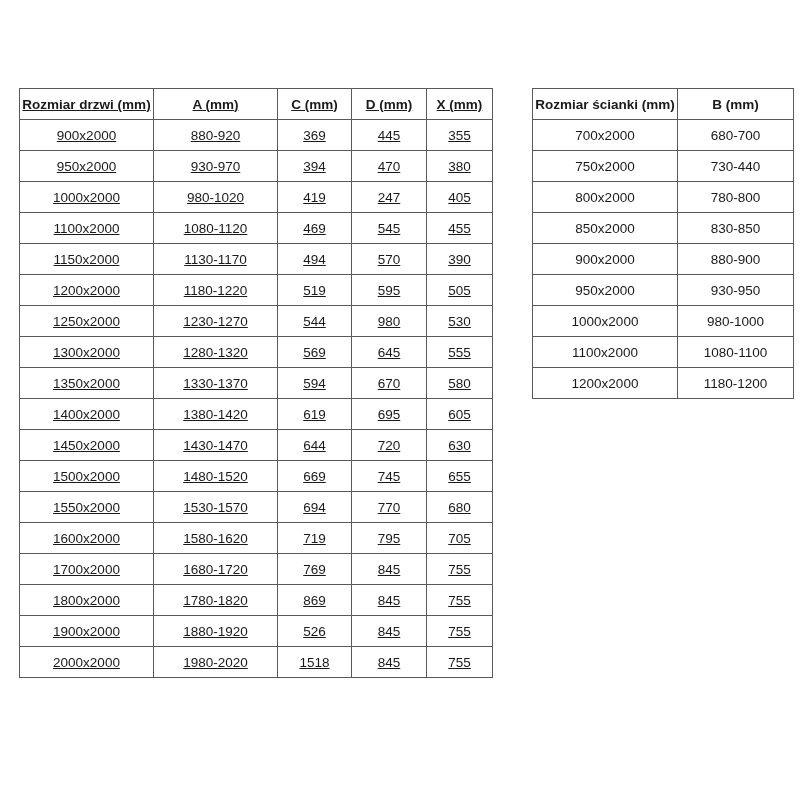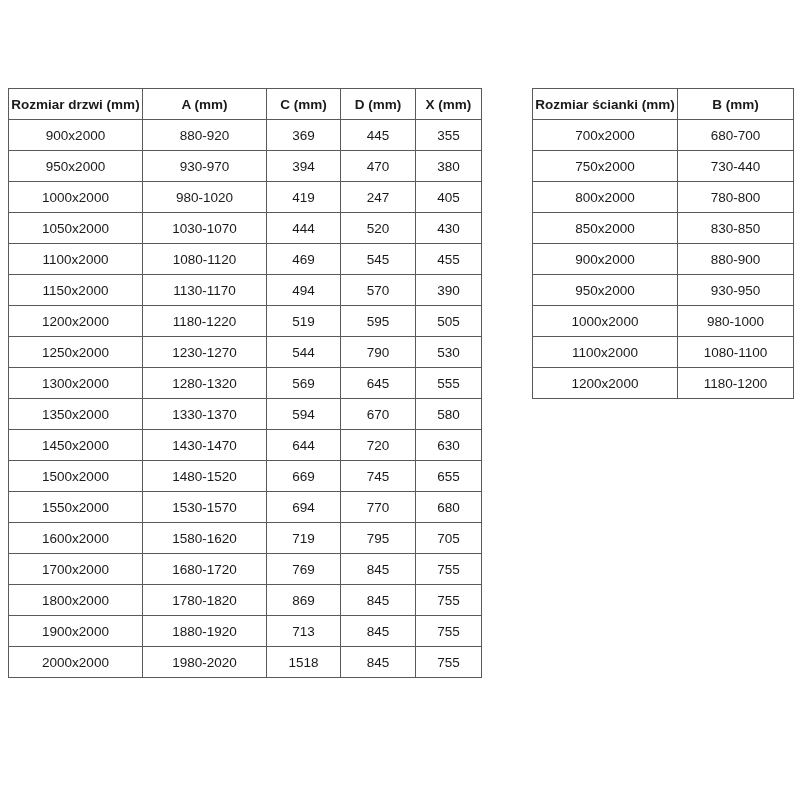--- a/index.html
+++ b/index.html
@@ -25,21 +25,21 @@
     text-align: center;
     vertical-align: middle;
     font-size: 13.5px;
     color: #1a1a1a;
     padding: 0 2px;
     white-space: nowrap;
     overflow: hidden;
   }
   table.spec th { font-weight: bold; }
 
-  #doors-table { left: 8px;   top: 88px; width: 473px; }
+  #doors-table { left: 19px;   top: 88px; width: 473px; text-decoration: underline; }
   #walls-table { left: 532px; top: 88px; width: 261px; }
 </style>
 </head>
 <body>
 
 <div class="page">
 
   <table class="spec" id="doors-table">
     <colgroup>
       <col style="width:134px">
@@ -73,27 +73,20 @@
           <td>380</td>
         </tr>
         <tr>
           <td>1000x2000</td>
           <td>980-1020</td>
           <td>419</td>
           <td>247</td>
           <td>405</td>
         </tr>
         <tr>
-          <td>1050x2000</td>
-          <td>1030-1070</td>
-          <td>444</td>
-          <td>520</td>
-          <td>430</td>
-        </tr>
-        <tr>
           <td>1100x2000</td>
           <td>1080-1120</td>
           <td>469</td>
           <td>545</td>
           <td>455</td>
         </tr>
         <tr>
           <td>1150x2000</td>
           <td>1130-1170</td>
           <td>494</td>
@@ -104,38 +97,45 @@
           <td>1200x2000</td>
           <td>1180-1220</td>
           <td>519</td>
           <td>595</td>
           <td>505</td>
         </tr>
         <tr>
           <td>1250x2000</td>
           <td>1230-1270</td>
           <td>544</td>
-          <td>790</td>
+          <td>980</td>
           <td>530</td>
         </tr>
         <tr>
           <td>1300x2000</td>
           <td>1280-1320</td>
           <td>569</td>
           <td>645</td>
           <td>555</td>
         </tr>
         <tr>
           <td>1350x2000</td>
           <td>1330-1370</td>
           <td>594</td>
           <td>670</td>
           <td>580</td>
         </tr>
         <tr>
+          <td>1400x2000</td>
+          <td>1380-1420</td>
+          <td>619</td>
+          <td>695</td>
+          <td>605</td>
+        </tr>
+        <tr>
           <td>1450x2000</td>
           <td>1430-1470</td>
           <td>644</td>
           <td>720</td>
           <td>630</td>
         </tr>
         <tr>
           <td>1500x2000</td>
           <td>1480-1520</td>
           <td>669</td>
@@ -166,21 +166,21 @@
         <tr>
           <td>1800x2000</td>
           <td>1780-1820</td>
           <td>869</td>
           <td>845</td>
           <td>755</td>
         </tr>
         <tr>
           <td>1900x2000</td>
           <td>1880-1920</td>
-          <td>713</td>
+          <td>526</td>
           <td>845</td>
           <td>755</td>
         </tr>
         <tr>
           <td>2000x2000</td>
           <td>1980-2020</td>
           <td>1518</td>
           <td>845</td>
           <td>755</td>
         </tr>

